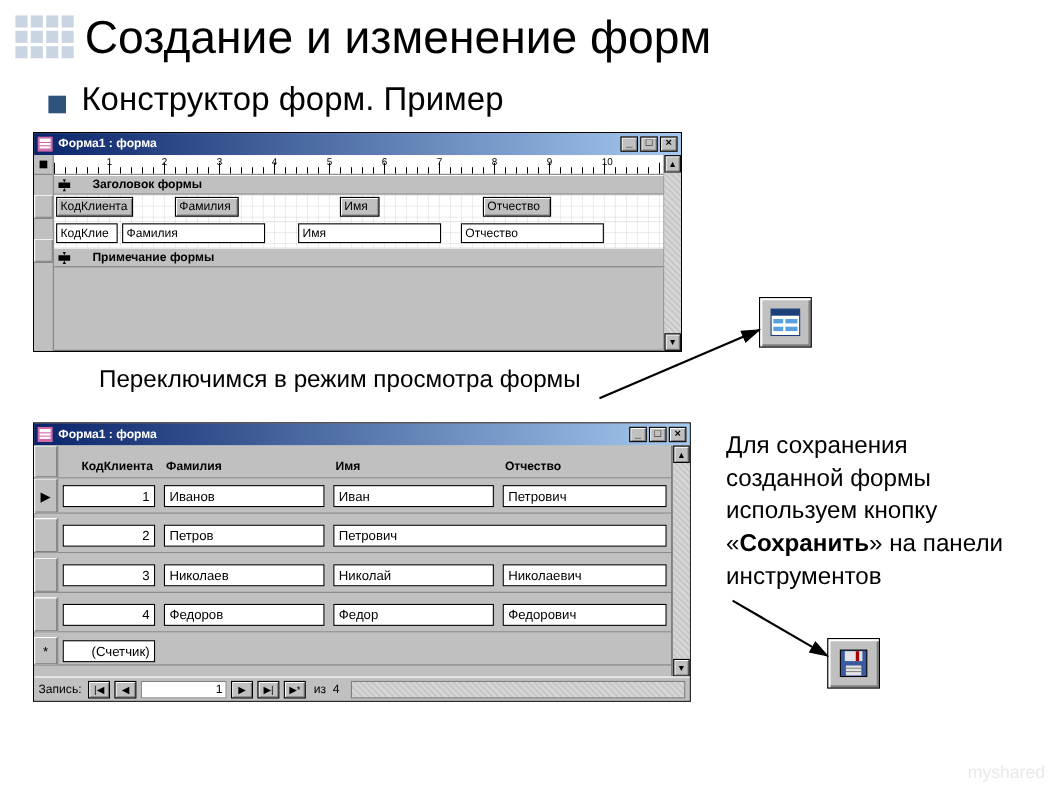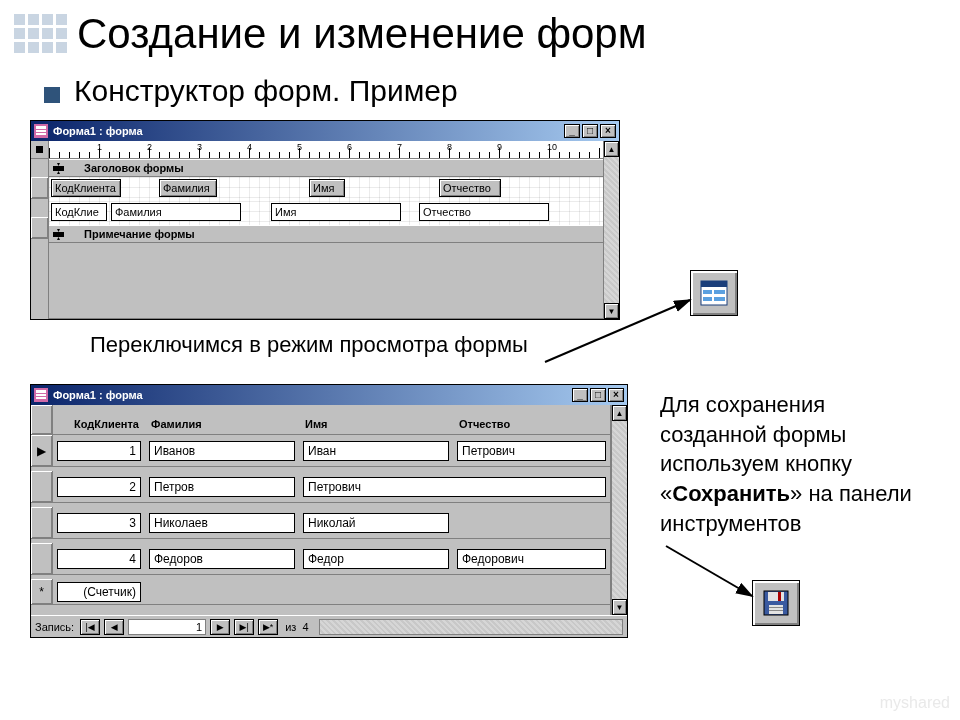--- a/index.html
+++ b/index.html
@@ -511,20 +511,23 @@
           <div class="sel-cell"></div>
           <div class="dcell c0">
               <div class="field">3</div>
             </div>
           <div class="dcell c1">
               <div class="field">Николаев</div>
             </div>
           <div class="dcell c2">
               <div class="field">Николай</div>
             </div>
+          <div class="dcell c3">
+              <div class="field">Николаевич</div>
+            </div>
         </div>
         <div class="grid-gap"></div>
         <div class="grid-row">
           <div class="sel-cell"></div>
           <div class="dcell c0">
               <div class="field">4</div>
             </div>
           <div class="dcell c1">
               <div class="field">Федоров</div>
             </div>

